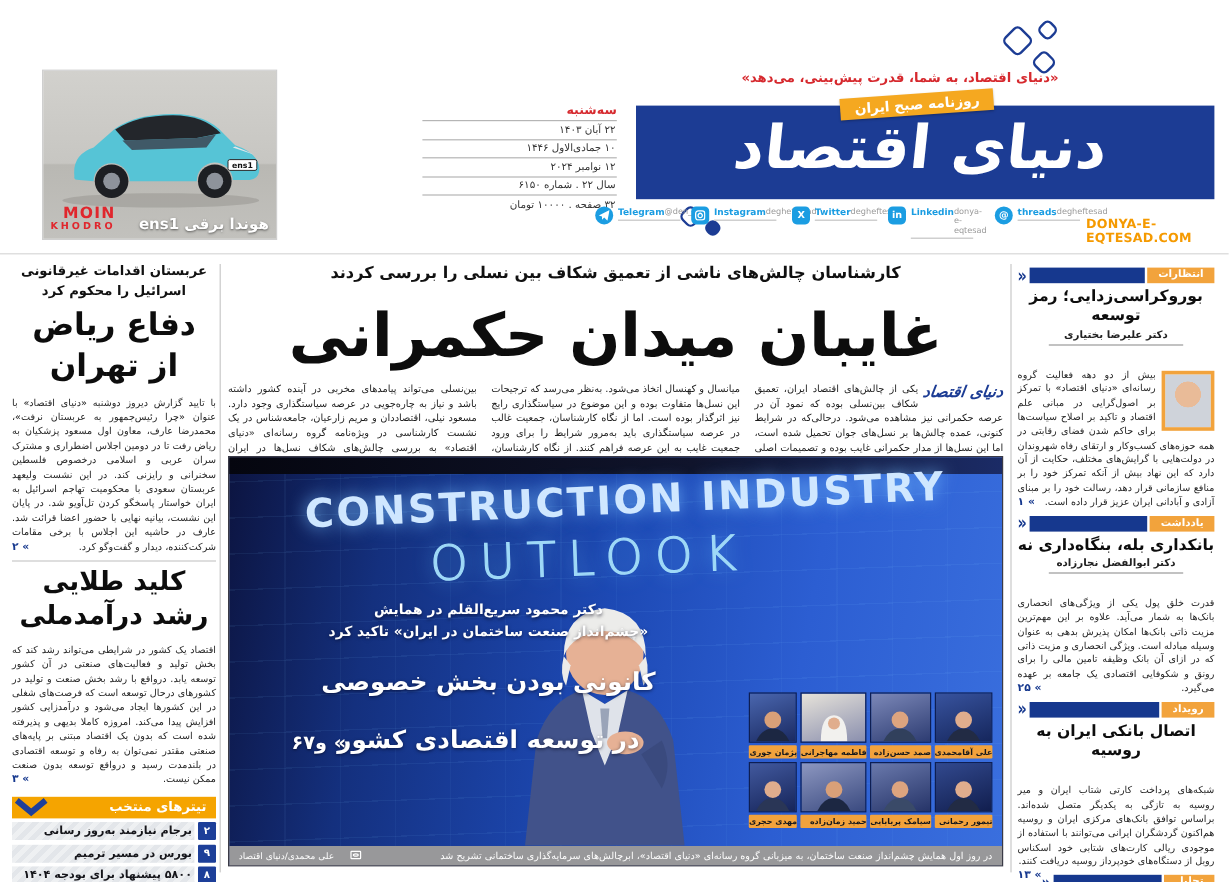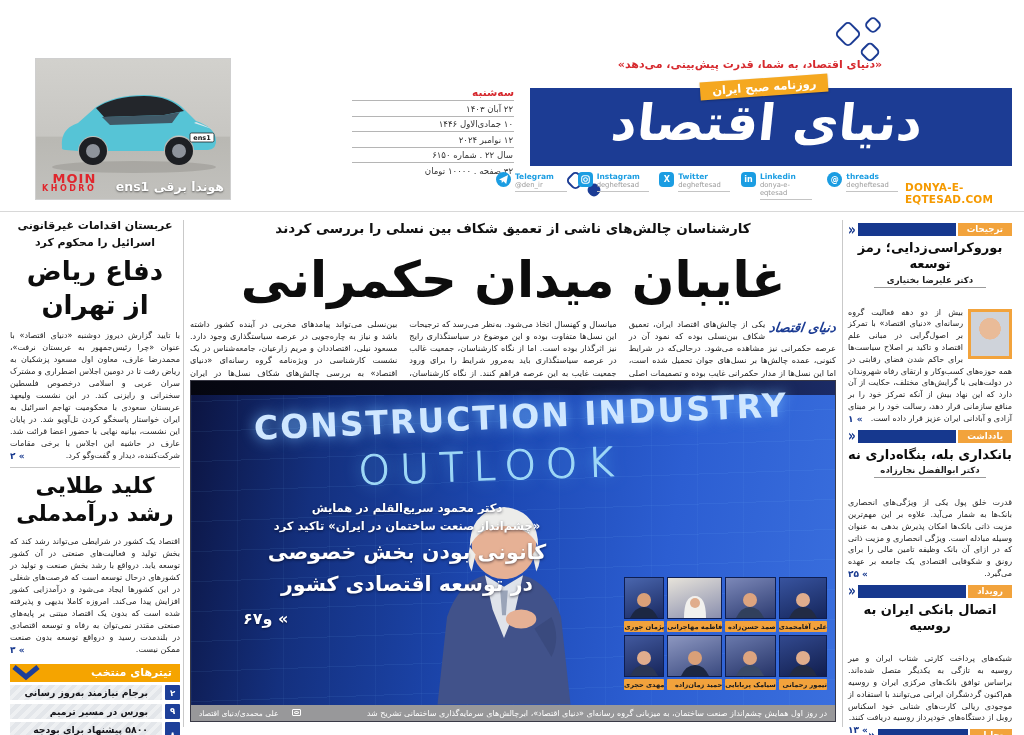--- a/index.html
+++ b/index.html
@@ -27,21 +27,21 @@
     direction:ltr;letter-spacing:.2px}
   .dateline{position:absolute;top:86px;left:352px;width:162px;direction:rtl}
   .weekday{color:#d6292e;font-size:10.5px;font-weight:bold;text-align:right;padding-bottom:2px}
   .date-row{font-size:8.6px;color:#333;text-align:right;border-top:1px solid #b5b5b5;padding:2.5px 1px 2px}
   .social{position:absolute;top:172px;left:496px;width:395px;height:30px;direction:ltr;
     display:flex;gap:18px;align-items:flex-start}
   .soc-item{display:flex;gap:4px;align-items:flex-start;min-width:62px;border-bottom:0}
   .soc-icon{width:15px;height:15px;border-radius:4px;background:#1b9de2;color:#fff;display:flex;
     align-items:center;justify-content:center;font-size:8px;font-weight:bold;flex:0 0 15px}
   .soc-icon.round{border-radius:50%}
-  .soc-text{display:flex;flex-direction:column;border-bottom:1px solid #c4c4c4;padding-bottom:2px;min-width:52px}
+  .soc-text{display:flex;flex-direction:row;border-bottom:1px solid #c4c4c4;padding-bottom:2px;min-width:52px}
   .soc-text b{color:#1b9de2;font-size:7.5px;font-weight:bold;font-style:normal}
   .soc-text i{color:#9a9a9a;font-size:6.8px;font-style:normal}
 
   
   .ad{position:absolute;top:58px;left:35px;width:196px;height:142px;border:1px solid #cfcfcf;
     background:linear-gradient(180deg,#d2d1cd 0%,#c7c6c2 55%,#b9b8b3 56%,#c2c1bd 100%);overflow:hidden}
   .ad svg{position:absolute;left:8px;top:18px}
   .ad-brand{position:absolute;left:6px;bottom:6px;line-height:1;color:#e0262d;font-weight:900}
   .ad-brand .b1{font-size:13px;letter-spacing:1px}
   .ad-brand .b2{font-size:8px;letter-spacing:2.5px}
@@ -76,21 +76,21 @@
       repeating-linear-gradient(90deg,rgba(130,200,255,.10) 0 1px,transparent 1px 46px)}
   .screen-l1{position:absolute;top:16px;left:30px;width:600px;text-align:center;color:#cfe7ff;
     font-size:33px;font-weight:900;letter-spacing:2px;transform:rotate(-2.5deg);direction:ltr;
     text-shadow:0 0 14px rgba(120,190,255,.9)}
   .screen-l2{position:absolute;top:62px;left:60px;width:480px;text-align:center;color:#9fd9f7;
     font-size:40px;font-weight:200;letter-spacing:10px;transform:rotate(-2deg);direction:ltr;
     -webkit-text-stroke:1px #9fd9f7;text-shadow:0 0 16px rgba(110,200,255,.8)}
   .feat-overlay{position:absolute;top:118px;left:44px;width:344px;text-align:center;color:#fff;
     text-shadow:0 1px 3px rgba(0,0,20,.6)}
   .feat-overlay .k{font-size:11.5px;font-weight:bold;line-height:1.6}
-  .feat-overlay .t{font-size:20.5px;font-weight:900;line-height:1.5;margin-top:1px}
+  .feat-overlay .t{font-size:20.5px;font-weight:900;line-height:1.5;margin-top:17px}
   .feat-ref{position:absolute;top:228px;left:52px;color:#fff;font-size:16px;font-weight:bold;
     direction:ltr;text-shadow:0 1px 2px rgba(0,0,20,.6)}
   .speaker{position:absolute;bottom:16px;left:218px}
   .people{position:absolute;right:8px;top:196px;width:198px;display:grid;
     grid-template-columns:repeat(4,1fr);gap:3px}
   .person{display:flex;flex-direction:column;gap:2px}
   .person .photo{height:42px;border:1px solid #0e1e52;position:relative;overflow:hidden}
   .person .photo svg{position:absolute;bottom:0;left:50%;transform:translateX(-50%)}
   .p1{background:linear-gradient(160deg,#38539e,#15265c)}
   .p2{background:linear-gradient(160deg,#7c88b8,#2d3c72)}
@@ -132,21 +132,21 @@
   .story-body{font-size:8px;line-height:1.5;text-align:justify;color:#222;margin-top:7px}
   .story-body .pref{float:left;font-size:9px}
   .picks{margin-top:8px}
   .picks-head{position:relative;background:#f5a400;height:18px;display:flex;align-items:center}
   .picks-head span{flex:1;text-align:right;padding-right:8px;color:#fff;font-size:11px;font-weight:900}
   .picks-chev{position:absolute;left:2px;top:1px}
   .pick-row{display:flex;align-items:stretch;gap:3px;margin-top:3.5px}
   .pick-num{flex:0 0 15px;background:#1d3f99;color:#fff;font-size:8.6px;font-weight:bold;
     display:flex;align-items:center;justify-content:center;border-radius:1px}
   .pick-title{flex:1;font-size:9.3px;font-weight:bold;color:#15151a;display:flex;align-items:center;
-    padding:2px 14px;background:repeating-linear-gradient(135deg,#eef0f2 0 4px,#e3e6ea 4px 8px)}
+    padding:2px 2px;background:repeating-linear-gradient(135deg,#eef0f2 0 4px,#e3e6ea 4px 8px)}
 </style>
 </head>
 <body>
 
 <div class="page">
 
   <div class="masthead">
     <div class="slogan">«دنیای اقتصاد، به شما، قدرت پیش‌بینی، می‌دهد»</div>
     <div class="badge">روزنامه صبح ایران</div>
     <div class="logo-band">
@@ -364,21 +364,21 @@
         <span class="cam"></span>
         <span>علی محمدی/دنیای اقتصاد</span>
       </span>
     </div>
   </div>
 
   <div class="rail-r">
 
     <div>
       <div class="sec-head">
-        <span class="sec-tag">ترجیحات</span>
+        <span class="sec-tag">انتظارات</span>
         <span class="sec-bar"></span>
         <span class="sec-chev">«</span>
       </div>
       <div class="sec-title">بوروکراسی‌زدایی؛ رمز توسعه</div>
       <div class="author">دکتر علیرضا بختیاری</div>
       <div class="sec-body">
         <span class="face"></span>
         <span>بیش از دو دهه فعالیت گروه رسانه‌ای «دنیای اقتصاد» با تمرکز بر اصول‌گرایی در مبانی علم اقتصاد و تاکید بر اصلاح سیاست‌ها برای حاکم شدن فضای رقابتی در همه حوزه‌های کسب‌وکار و ارتقای رفاه شهروندان در دولت‌هایی با گرایش‌های مختلف، حکایت از آن دارد که این نهاد بیش از آنکه تمرکز خود را بر منافع سازمانی قرار دهد، رسالت خود را بر مبنای آزادی و آبادانی ایران عزیز قرار داده است.</span>
         <span class="pref">۱ «</span>
       </div>

